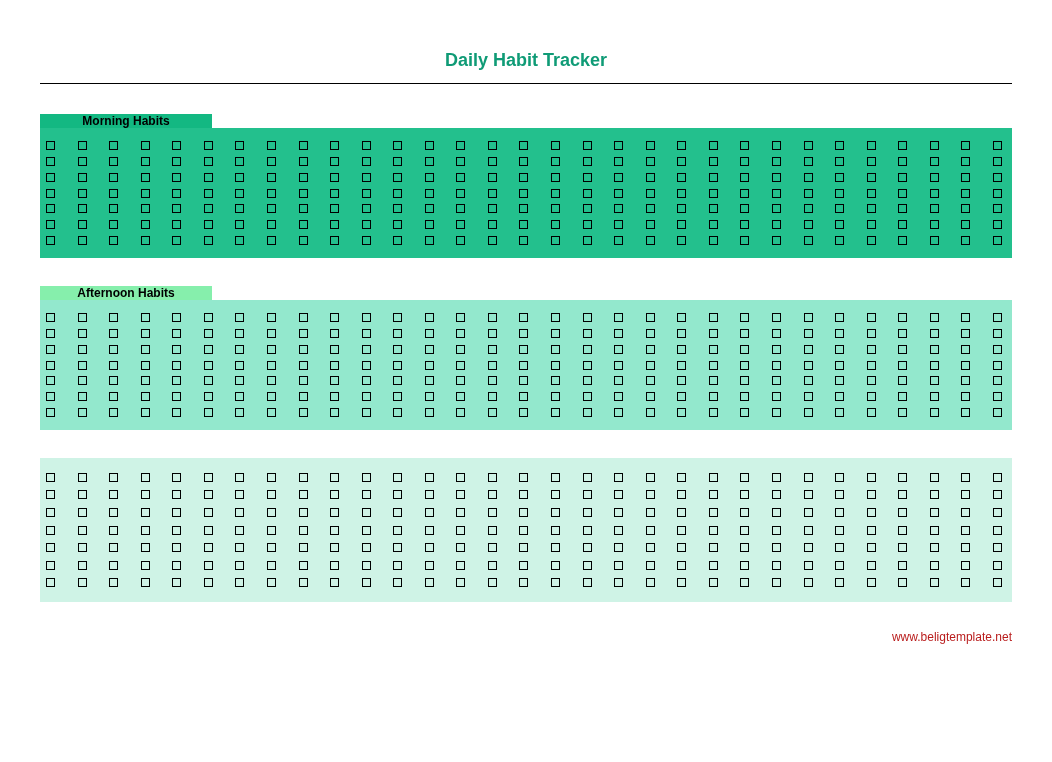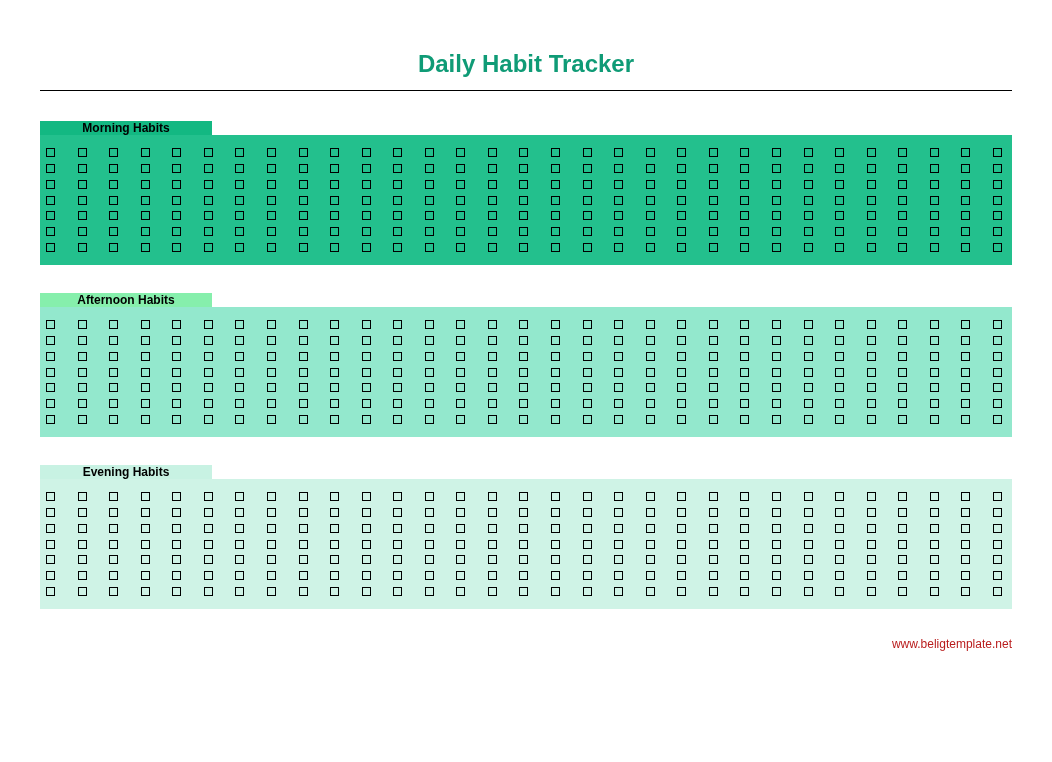--- a/index.html
+++ b/index.html
@@ -5,21 +5,21 @@
   * { box-sizing: border-box; margin: 0; padding: 0; }
   body {
     background: #ffffff;
     font-family: Arial, Helvetica, sans-serif;
     width: 1052px;
     height: 762px;
     padding: 50px 40px 20px 40px;
   }
   .title {
     text-align: center;
-    font-size: 24px;
+    font-size: 18px;
     font-weight: bold;
     color: #0f9b76;
     margin-bottom: 12px;
   }
   .hr {
     border: none;
     border-top: 1.5px solid #000;
     margin-bottom: 30px;
   }
   .section {
@@ -534,21 +534,20 @@
           <div class="box"></div>
           <div class="box"></div>
           <div class="box"></div>
           <div class="box"></div>
           <div class="box"></div>
           <div class="box"></div>
         </div>
       </div>
     </div>
     <div class="section">
-      <div class="label-cell" style="background: rgb(200, 242, 227);">Evening Habits</div>
       <div class="grid-cell" style="background: rgb(207, 243, 230);">
         <div class="row">
           <div class="box"></div>
           <div class="box"></div>
           <div class="box"></div>
           <div class="box"></div>
           <div class="box"></div>
           <div class="box"></div>
           <div class="box"></div>
           <div class="box"></div>

